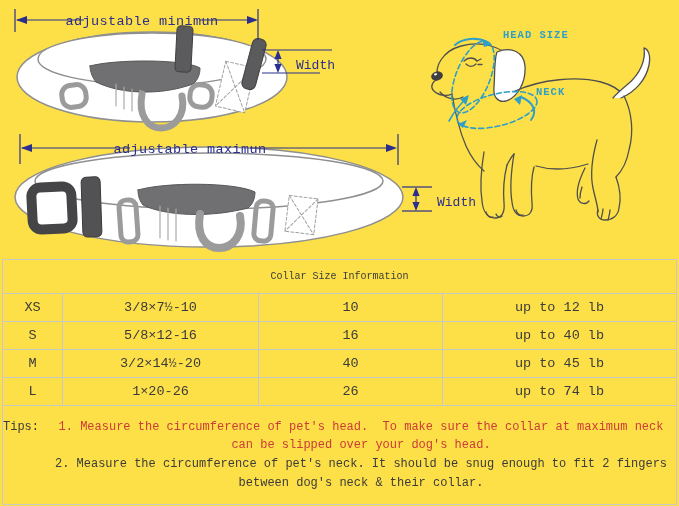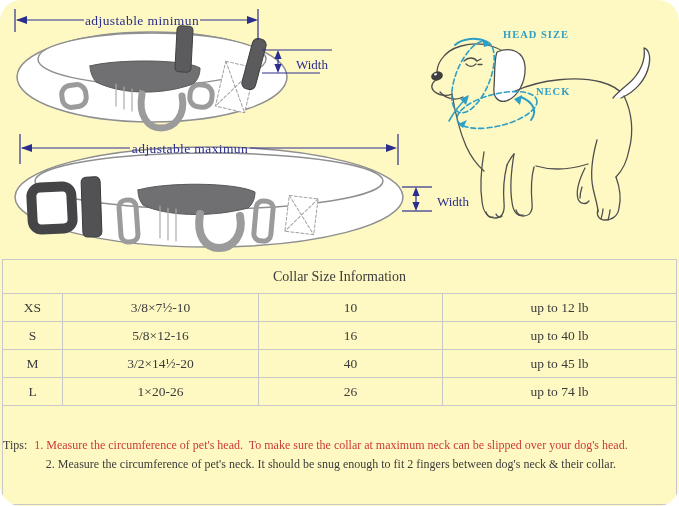--- a/index.html
+++ b/index.html
@@ -1,24 +1,24 @@
 <!DOCTYPE html>
 <html><head>
 <meta charset="utf-8">
 <style>
   html,body{margin:0;padding:0;background:#fff;}
-  .stage{position:relative;width:679px;height:506px;background:#fef9c3;overflow:hidden;
-         font-family:Liberation Serif, serif;color:#3b3b3b;border-radius:21px;}
+  .stage{position:relative;width:679px;height:506px;background:#fde047;overflow:hidden;
+         font-family:Liberation Mono, monospace;color:#3b3b3b;}
   .diagram-svg{position:absolute;top:0;left:0;}
   .table-wrap{position:absolute;left:2px;right:2px;top:259px;bottom:1px;}
   table.sizes{width:100%;height:100%;border-collapse:collapse;table-layout:fixed;
               font-size:13.5px;color:#3b3b3b;}
   table.sizes td,table.sizes th{border:1px solid #c8c8c8;font-weight:normal;
               text-align:center;vertical-align:middle;padding:0;}
-  td.title-cell{height:33px;text-align:left;padding-left:10px;font-size:14px;}
+  td.title-cell{height:33px;text-align:left;padding-left:10px;font-size:10px;}
   tr.head-row th{height:24px;}
   tr.data-row td{height:27px;}
   col.c-size{width:60px;} col.c-wn{width:196px;} col.c-head{width:184px;}
   td.tips-cell{text-align:left;vertical-align:middle;padding:3px 6px 3px 10px;}
   .tips{display:flex;gap:7px;font-size:12px;line-height:1.55;}
   .tips-label{white-space:nowrap;color:#3b3b3b;}
   .tip-red{color:#cc3a3a;}
   .tip-dark{color:#3b3b3b;}
 </style>
 </head>

